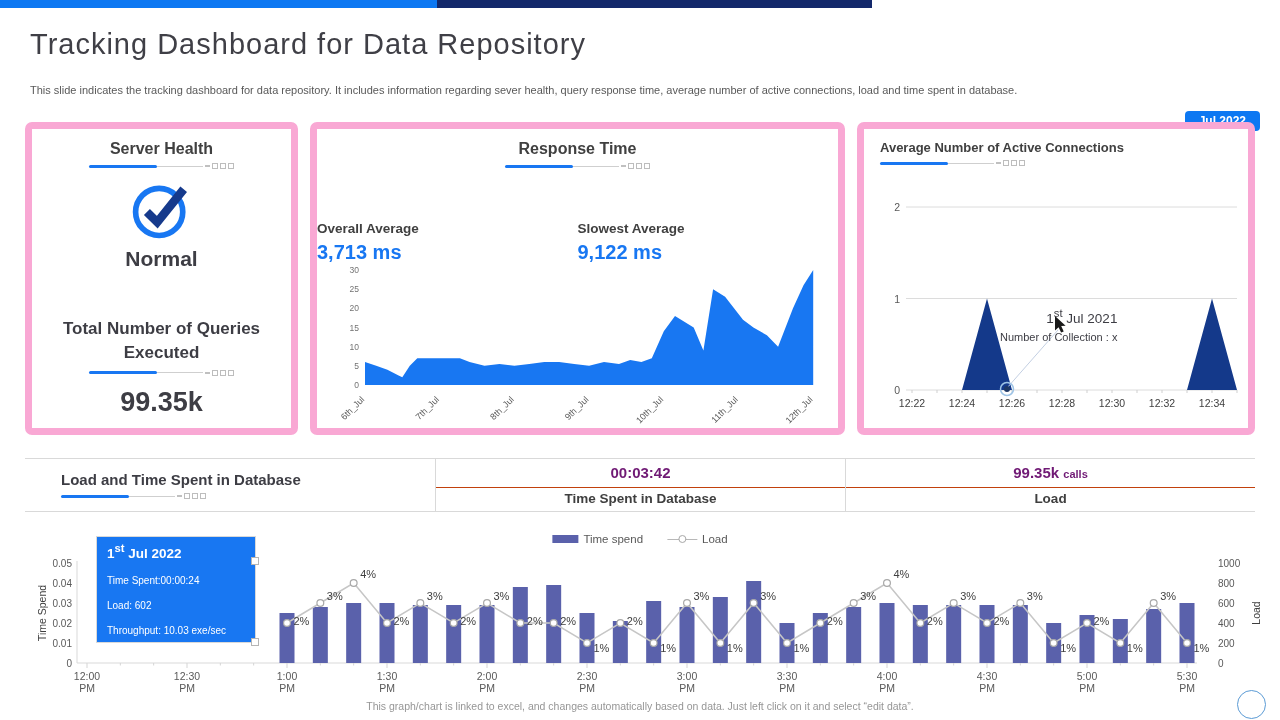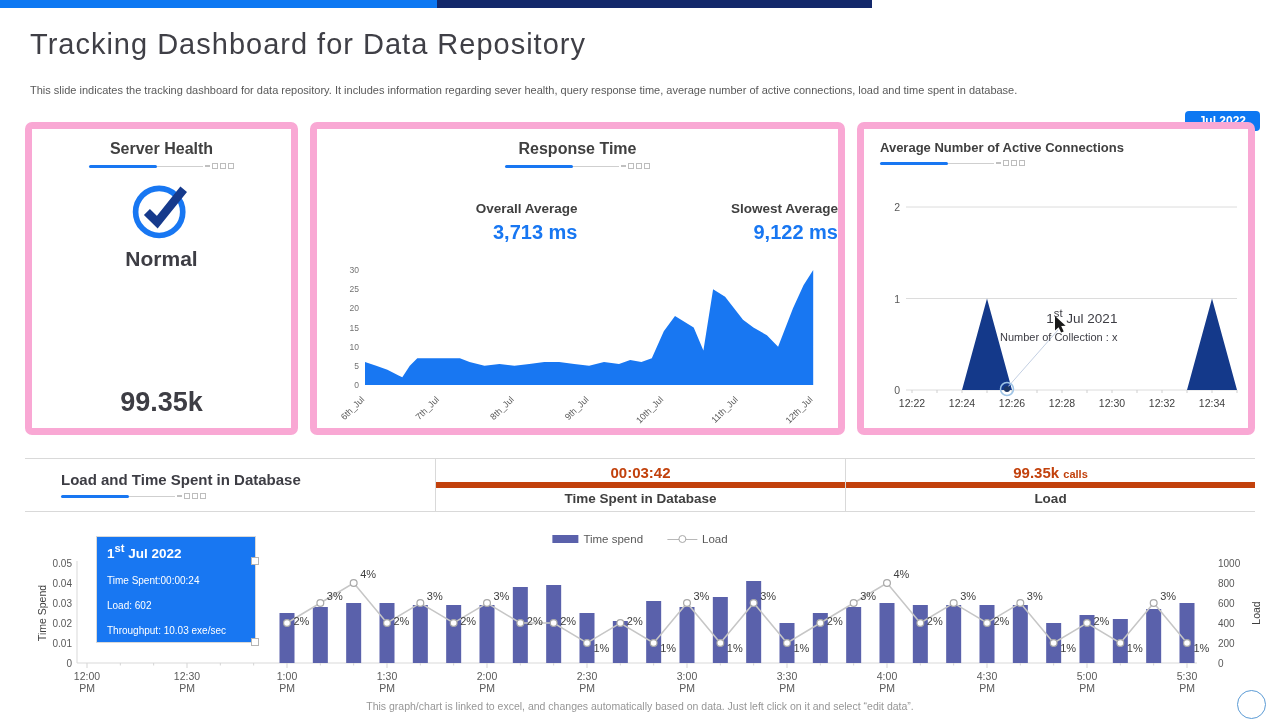--- a/index.html
+++ b/index.html
@@ -23,35 +23,35 @@
   .decor .dash{width:5px;height:2px;background:#c0c0c0;margin-left:2px;}
   .decor .sq{width:4px;height:4px;border:1px solid #bdbdbd;margin-left:2px;background:#fff;}
   .decor.left{justify-content:flex-start;}
   
   .sh-icon{left:50%;transform:translateX(-50%);top:48px;}
   .sh-status{width:100%;top:118px;text-align:center;font-size:21px;font-weight:bold;color:#3d3d44;}
   .sh-qlabel{width:100%;top:188px;text-align:center;font-size:17px;font-weight:bold;color:#3d3d44;line-height:1.4;}
   .sh-qvalue{width:100%;top:258px;text-align:center;font-size:27px;font-weight:bold;color:#3d3d44;}
   
   .rt-metrics{left:0;top:72px;width:100%;display:flex;}
-  .rt-metric{flex:1;text-align:right;}
+  .rt-metric{flex:1;text-align:left;margin-top:20px;}
   .rt-metric .lbl{font-size:13.5px;font-weight:bold;color:#404040;}
   .rt-metric .val{font-size:20px;font-weight:bold;color:#1877f2;margin-top:5px;}
   
   .cn-title{font-size:13px;font-weight:bold;color:#404040;margin:11px 0 0 16px;}
   .cn-annot{left:136px;top:176px;font-size:13.5px;color:#3d3d44;line-height:1.55;text-align:right;}
   .cn-annot .l2{font-size:11px;}
   
   .summary{left:25px;top:458px;width:1230px;height:52px;display:grid;
            grid-template-columns:410px 410px 410px;border-top:1px solid #d9d9d9;border-bottom:1px solid #d9d9d9;}
   .sum-col{box-sizing:border-box;}
   .sum-left{display:flex;flex-direction:column;justify-content:center;padding-left:36px;}
   .sum-title{font-size:15px;font-weight:bold;color:#3d3d44;}
   .sum-cell{border-left:1px solid #d9d9d9;display:grid;grid-template-rows:29px 23px;text-align:center;}
-  .sum-val{border-bottom:6px solid #c2410c;font-size:15px;font-weight:bold;color:#c2410c;line-height:28px;}
+  .sum-val{border-bottom:1px solid #c2410c;font-size:15px;font-weight:bold;color:#701a75;line-height:28px;}
   .sum-val .unit{font-size:11px;}
   .sum-lbl{font-size:13.5px;font-weight:bold;color:#3f3f3f;line-height:22px;}
   
   .legend{left:50%;transform:translateX(-50%);top:533px;display:flex;align-items:center;font-size:11.5px;color:#595959;}
   .legend .swatch{width:26px;height:8px;background:#5a61ab;margin-right:5px;}
   .legend .lineglyph{width:30px;height:0;border-top:1.5px solid #b8b8b8;margin:0 5px 0 24px;position:relative;}
   .legend .lineglyph::after{content:"";position:absolute;left:11px;top:-4.5px;width:6px;height:6px;border:1.5px solid #a8a8a8;border-radius:50%;background:#fff;}
   .tooltip{left:97px;top:537px;width:158px;background:#1877f2;color:#fff;padding:5px 8px 6px 10px;box-sizing:border-box;
            box-shadow:0 0 0 1px #d9d9d9;}
   .tooltip .tt-title{font-size:13.5px;font-weight:bold;}
@@ -81,20 +81,31 @@
       <span class="sq"></span>
       <span class="sq"></span>
   </div>
   <div class="abs sh-icon">
     <svg width="66" height="66" viewBox="0 0 70 70">
       <circle cx="32" cy="37" r="25" fill="none" stroke="#1877f2" stroke-width="6"></circle>
       <polyline points="19,37 30,48 58,13" fill="none" stroke="#163a8c" stroke-width="9"></polyline>
     </svg>
   </div>
   <div class="abs sh-status">Normal</div>
+  <div class="abs sh-qlabel">
+    <span>Total Number of Queries Executed</span>
+    <div class="decor">
+      <span class="bar"></span>
+        <span class="line"></span>
+        <span class="dash"></span>
+        <span class="sq"></span>
+        <span class="sq"></span>
+        <span class="sq"></span>
+    </div>
+  </div>
   <div class="abs sh-qvalue">99.35k</div>
 </div>
 
 <div class="panel" style="left:310px;width:535px;">
   <div class="panel-title">Response Time</div>
   <div class="decor">
     <span class="bar"></span>
       <span class="line"></span>
       <span class="dash"></span>
       <span class="sq"></span>

